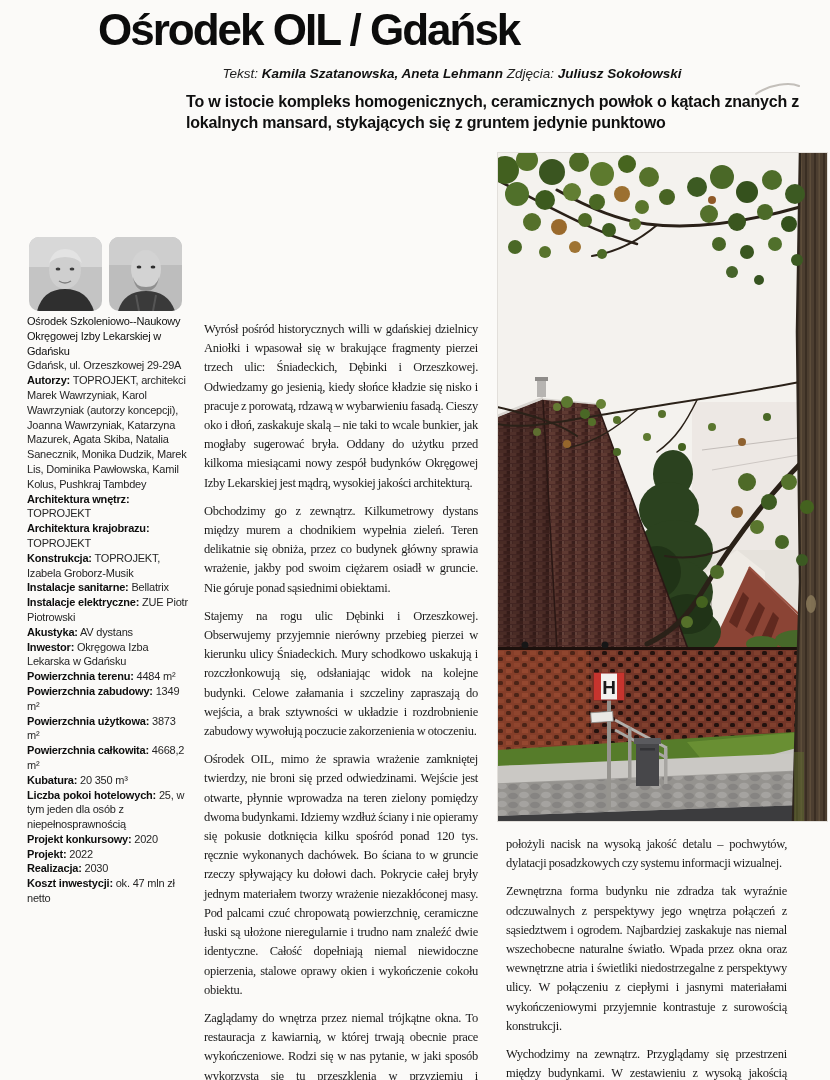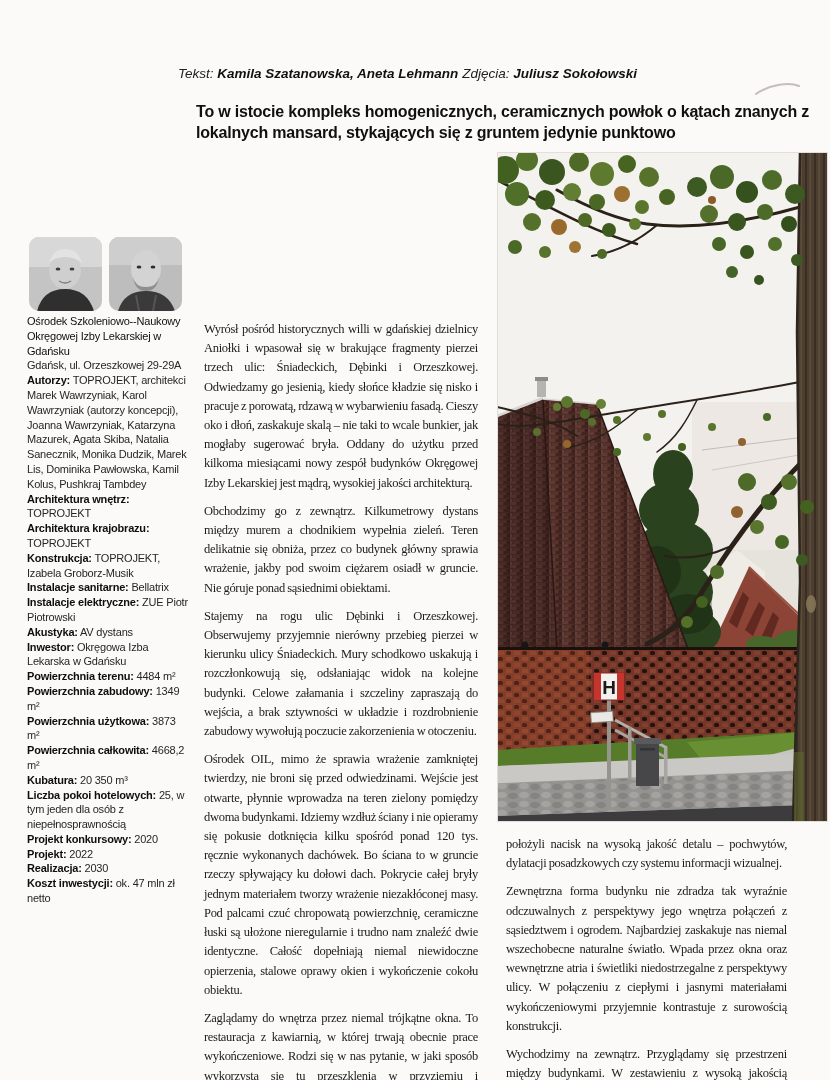--- a/index.html
+++ b/index.html
@@ -6,26 +6,26 @@
   body{
     width:830px;height:1080px;position:relative;overflow:hidden;
     background:#fbfaf8;font-family:"Liberation Sans",sans-serif;color:#1a1a1a;
   }
   .page{position:absolute;inset:0;}
   .title{
     position:absolute;left:98px;top:4px;margin:0;
     font-size:44px;line-height:52px;font-weight:700;letter-spacing:-2px;color:#0c0c0c;
   }
   .byline{
-    position:absolute;left:178px;top:66px;width:548px;
+    position:absolute;left:178px;top:66px;width:548px;text-align:center;
     font-style:italic;font-size:13.5px;color:#222;
   }
   .byline b{font-weight:700;color:#111;}
   .lead{
-    position:absolute;left:186px;top:92px;width:630px;margin:10px;
+    position:absolute;left:186px;top:92px;width:630px;margin:0;
     font-weight:700;font-size:16px;line-height:20.5px;letter-spacing:-0.2px;color:#101010;
   }
   .portraits{position:absolute;left:29px;top:237px;display:flex;gap:7px;}
   .portrait{width:73px;height:74px;border-radius:10px;overflow:hidden;display:block;}
   .sidebar{
     position:absolute;left:27px;top:314px;width:162px;
     font-size:11px;line-height:14.8px;letter-spacing:-0.2px;color:#262626;
   }
   .sb-name{font-weight:400;color:#0e0e0e;}
   .sb-entry b{color:#0e0e0e;}
@@ -36,20 +36,21 @@
     letter-spacing:-0.3px;word-spacing:-0.5px;text-align:justify;color:#1b1b1b;hyphens:auto;
   }
   .photo{position:absolute;left:497px;top:152px;width:331px;height:670px;display:block;}
   .artifact{position:absolute;left:752px;top:78px;width:50px;height:22px;}
 </style>
 </head>
 <body>
 
 <div class="page">
 
+  <h1 class="title">Ośrodek OIL / Gdańsk</h1>
 
   <div class="byline">
     <span>Tekst:</span>
     <b>Kamila Szatanowska, Aneta Lehmann</b>
     <span>Zdjęcia:</span>
     <b>Juliusz Sokołowski</b>
   </div>
 
   <p class="lead">To w istocie kompleks homogenicznych, ceramicznych powłok o kątach znanych z lokalnych mansard, stykających się z gruntem jedynie punktowo</p>
 

